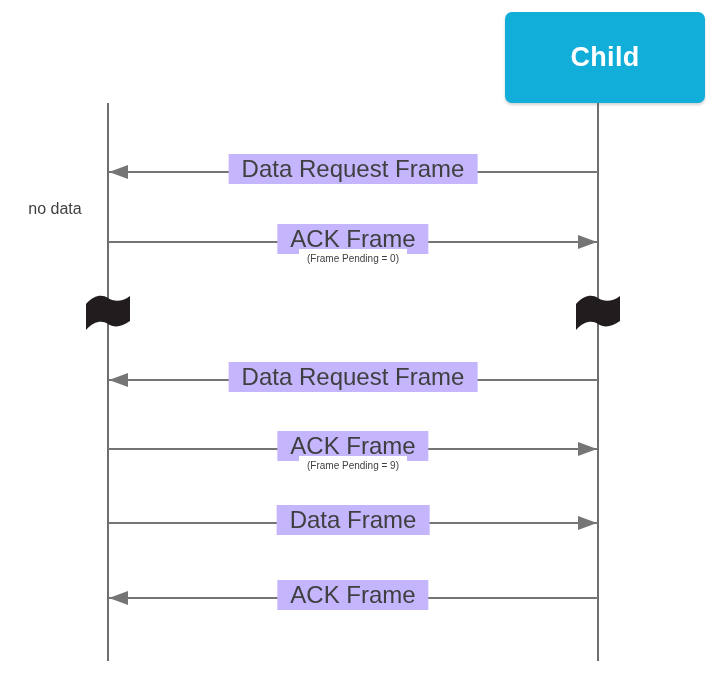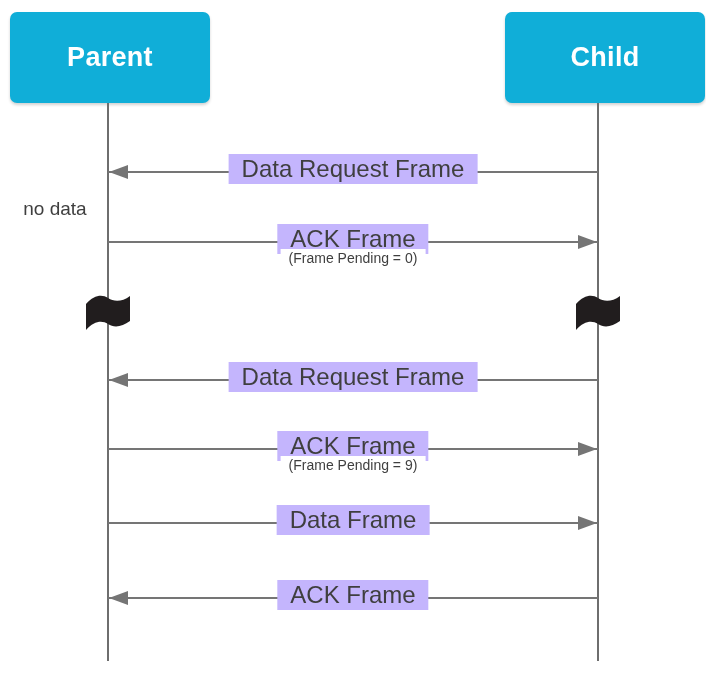--- a/index.html
+++ b/index.html
@@ -65,53 +65,50 @@
     padding: 0 13px;
     font-size: 24px; color: #3f3f3f;
     white-space: nowrap;
     line-height: 30px;
   }
   .msg-sublabel {
     position: absolute; left: 50%; top: 7px;
     transform: translateX(-50%);
     background: #ffffff;
     padding: 0 8px;
-    font-size: 14px; color: #3f3f3f;
+    font-size: 10px; color: #3f3f3f;
     white-space: nowrap;
     line-height: 19px;
   }
 
   
   .side-note {
     position: absolute;
     width: 96px;
     text-align: center;
-    font-size: 19px; color: #3f3f3f;
+    font-size: 16px; color: #3f3f3f;
     line-height: 25px;
   }
   .note-no-data { left: 7px; top: 196px; }
   .note-data-available { left: 7px; top: 385px; }
 
   
   .flag {
     position: absolute; top: 293px;
     width: 46px; height: 39px;
   }
   .flag-parent { left: 85px; }
   .flag-child  { left: 575px; }
   .flag path { fill: #211d1e; }
 </style>
 </head>
 <body>
 
 <div class="canvas">
 
-  <div class="actor actor-parent">
-    <span>Parent</span>
-  </div>
   <div class="actor actor-child">
     <span>Child</span>
   </div>
 
   <div class="lifeline lifeline-parent"></div>
   <div class="lifeline lifeline-child"></div>
 
   <div class="side-note note-no-data">no data</div>
 
   <div class="message dir-left" style="top:172px">

